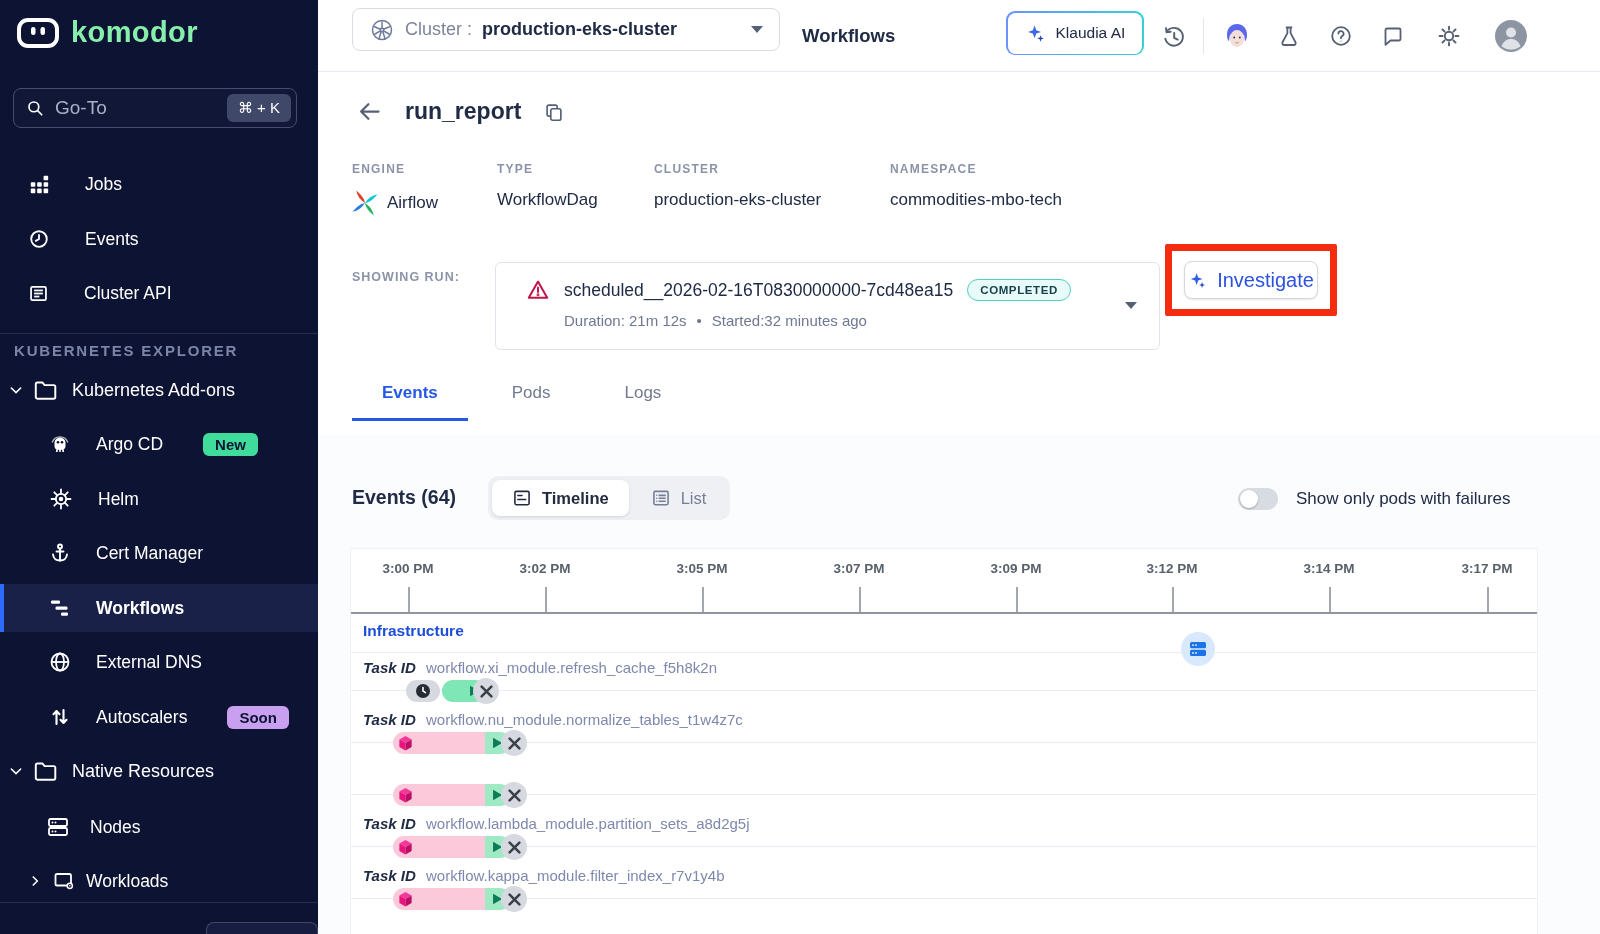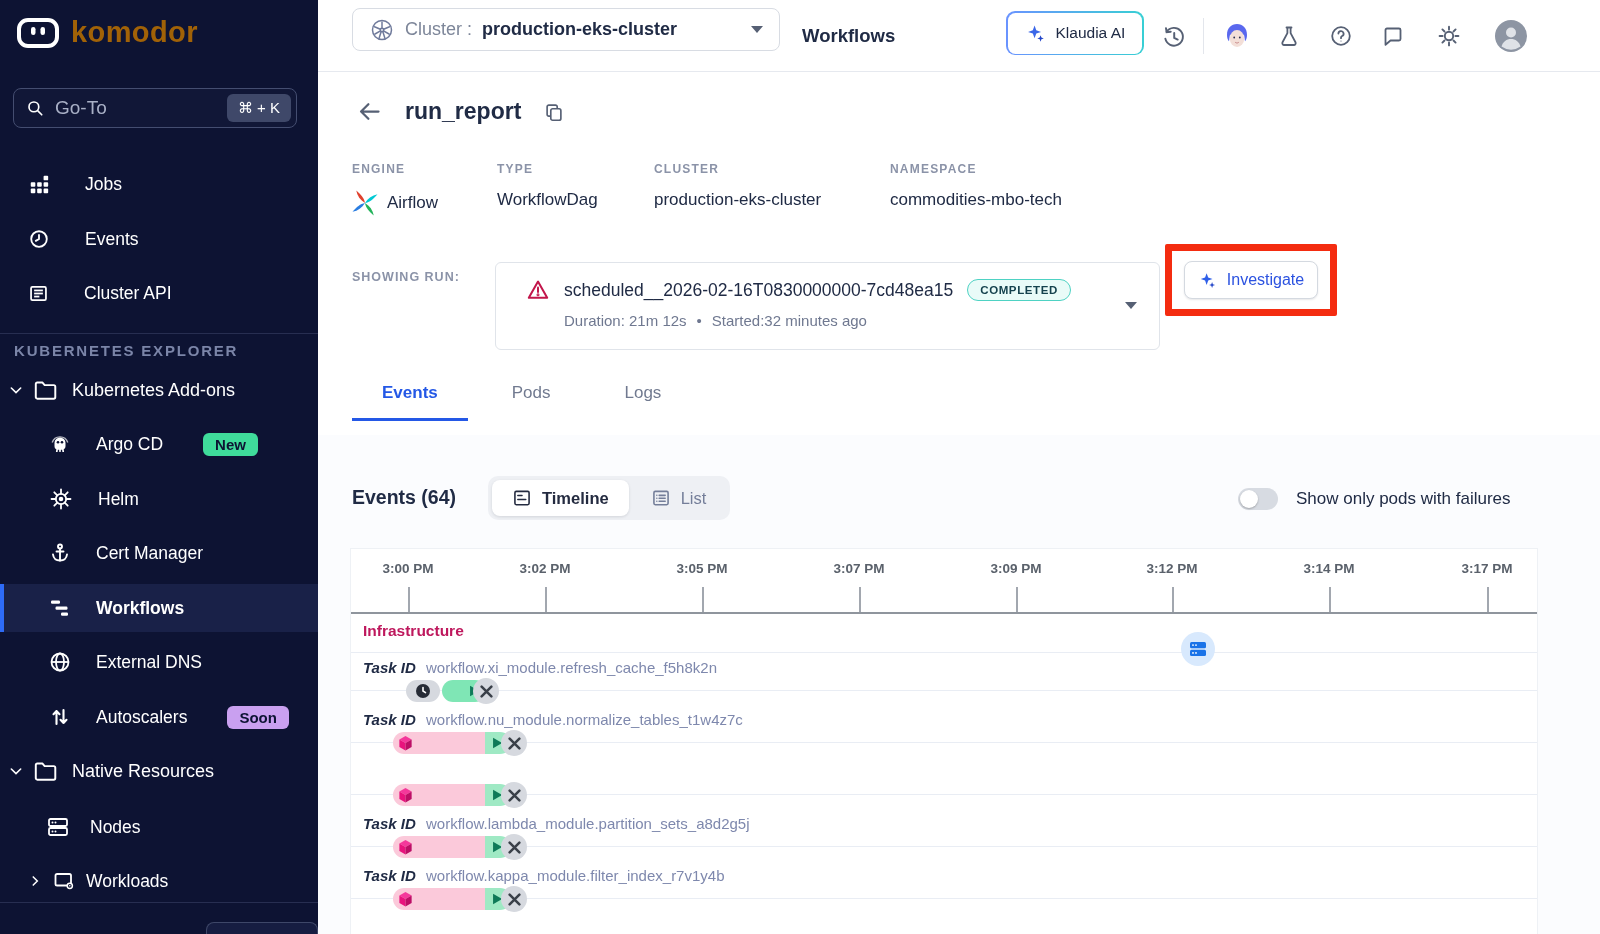--- a/index.html
+++ b/index.html
@@ -2,21 +2,21 @@
 <html><head>
 <meta charset="utf-8">
 <style>
   * { margin:0; padding:0; box-sizing:border-box; }
   body { font-family:"Liberation Sans","DejaVu Sans",sans-serif; background:#fff; }
   #app { position:relative; width:1600px; height:934px; overflow:hidden; background:#fff; }
 
   
   #sidebar { position:absolute; left:0; top:0; width:318px; height:934px; background:#0d1333; color:#fff; z-index:5; }
   .logo-row { position:absolute; left:16px; top:16px; display:flex; align-items:center; gap:11px; }
-  .logo-text { font-size:29px; font-weight:700; letter-spacing:.4px; color:#a16207;text-align:center; }
+  .logo-text { font-size:29px; font-weight:700; letter-spacing:.4px; color:#86efac;text-align:center; }
   .search-box { position:absolute; left:13px; top:88px; width:284px; height:40px; border:1px solid #444d70; border-radius:8px; display:flex; align-items:center; padding:0 5px 0 12px; background:rgba(255,255,255,.02); cursor:text; }
   .search-ph { color:#a9b0c6; font-size:19px; margin-left:11px; flex:1; }
   .kbd { background:#3f4869; color:#fff; font-size:15px; padding:5px 11px; border-radius:6px; }
   .snav { position:absolute; left:0; width:318px; height:44px; display:flex; align-items:center; color:#fff; font-size:17.5px; cursor:pointer; }
   .lvl0 { padding-left:28px; gap:35px; }
   .grp  { padding-left:8px; gap:8px; }
   .grp .grp-label { margin-left:6px; font-size:18px; }
   .lvl1 { padding-left:48px; gap:24px; }
   .lvl2 { padding-left:46px; gap:20px; }
   .wl   { padding-left:28px; gap:10px; }
@@ -51,40 +51,40 @@
   .mlabel { color:#8b93a8; font-size:12px; font-weight:700; letter-spacing:1.2px; }
   .mvalue { margin-top:14px; color:#202b45; font-size:17px; display:flex; align-items:center; gap:9px; }
   .showing-label { position:absolute; left:34px; top:198px; color:#8b93a8; font-size:12.5px; font-weight:700; letter-spacing:1px; }
   .run-card { position:absolute; left:177px; top:190px; width:665px; height:88px; border:1px solid #e0e4ea; border-radius:6px; background:#fff; padding:15px 24px 0 30px; cursor:pointer; }
   .run-line1 { display:flex; align-items:center; gap:14px; }
   .run-id { color:#202b45; font-size:17.5px; font-weight:500; }
   .status-badge { border:1.5px solid #4ed2c3; background:#e9fbf8; color:#15424e; font-size:11.5px; font-weight:700; letter-spacing:.6px; padding:4px 12px; border-radius:12px; }
   .run-line2 { margin-top:10px; margin-left:38px; color:#6f7890; font-size:15px; display:flex; gap:10px; align-items:center; }
   .run-caret { position:absolute; right:22px; top:39px; }
   .red-box { position:absolute; left:847px; top:172px; width:172px; height:72px; border:7px solid #f42c10; border-radius:2px; }
-  .inv-btn { position:absolute; left:12px; top:10px; width:134px; height:38px; background:#fff; border:1px solid #d4d9e0; border-radius:8px; box-shadow:0 1px 2px rgba(16,24,40,.1); display:flex; align-items:center; justify-content:center; gap:10px; color:#2b52e0; font-size:16px; font-weight:500; cursor:pointer; }
+  .inv-btn { position:absolute; left:12px; top:10px; width:134px; height:38px; background:#fff; border:1px solid #d4d9e0; border-radius:8px; box-shadow:0 1px 2px rgba(16,24,40,.1); display:flex; align-items:center; justify-content:center; gap:10px; color:#2b52e0; font-size:20px; font-weight:500; cursor:pointer; }
   .tabs { position:absolute; left:34px; top:311px; display:flex; gap:14px; }
   .tab { padding:0 30px 15px 30px; font-size:17px; color:#717a90; font-weight:500; cursor:pointer; }
   .tab.active { color:#2458e6; font-weight:600; border-bottom:3px solid #2458e6; }
   .events-bg { position:absolute; left:0; top:363px; width:1282px; height:499px; background:#fbfcfe; }
   .ev-title { position:absolute; left:34px; top:414px; color:#202b45; font-size:19.5px; font-weight:600; }
   .view-toggle { position:absolute; left:170px; top:404px; background:#eef0f4; border-radius:10px; padding:4px; display:flex; gap:2px; }
   .vt-btn { display:flex; align-items:center; gap:10px; padding:8px 20px; font-size:16.5px; color:#747e99; font-weight:500; border-radius:8px; cursor:pointer; }
   .vt-btn.active { background:#fff; color:#242b40; font-weight:600; box-shadow:0 1px 3px rgba(16,24,40,.12); }
   .failures { position:absolute; left:920px; top:416px; display:flex; align-items:center; gap:18px; }
   .switch { width:40px; height:22px; border-radius:11px; background:#d7dbe2; position:relative; cursor:pointer; flex:none; }
   .switch .knob { position:absolute; left:2px; top:2px; width:18px; height:18px; border-radius:50%; background:#fff; box-shadow:0 1px 2px rgba(0,0,0,.25); }
   .fail-label { color:#202b45; font-size:17px; }
 
   
   .tl-card { position:absolute; left:32px; top:476px; width:1188px; height:386px; background:#fff; border:1px solid #eef1f5; border-bottom:none; }
   .tlabel { position:absolute; top:12px; transform:translateX(-50%); color:#5a616b; font-size:13.5px; font-weight:600; white-space:nowrap; }
   .tick { position:absolute; top:38px; width:1.5px; height:26px; background:#a2a7af; }
   .axis { position:absolute; left:0; top:63px; width:100%; height:2px; background:#8f959d; }
-  .infra-label { position:absolute; left:12px; top:73px; color:#be185d; font-size:15.5px; font-weight:600; }
+  .infra-label { position:absolute; left:12px; top:73px; color:#1d4ed8; font-size:15.5px; font-weight:600; }
   .rsep { position:absolute; left:0; width:100%; height:1px; background:#e9edf4; }
   .task-label { position:absolute; left:12px; font-size:15px; white-space:nowrap; }
   .task-id { color:#202b45; font-weight:700;font-style:italic; }
   .task-name { color:#7e88ad; margin-left:6px; }
   .bar { position:absolute; height:26px; display:flex; align-items:center; z-index:2; }
   .pill { height:22px; border-radius:11px; display:flex; align-items:center; justify-content:center; }
   .pill-gray { width:34px; background:#d6d9df; }
   .pill-green { width:44px; background:#7fe6b5; justify-content:flex-end; padding-right:5px; margin-left:2px; }
   .xcircle { width:26px; height:26px; border-radius:50%; background:#d6d9df; display:flex; align-items:center; justify-content:center; margin-left:-13px; z-index:3; }
   .pod-pink { width:92px; height:22px; border-radius:11px 0 0 11px; background:#fbc9da; display:flex; align-items:center; padding-left:4px; }

